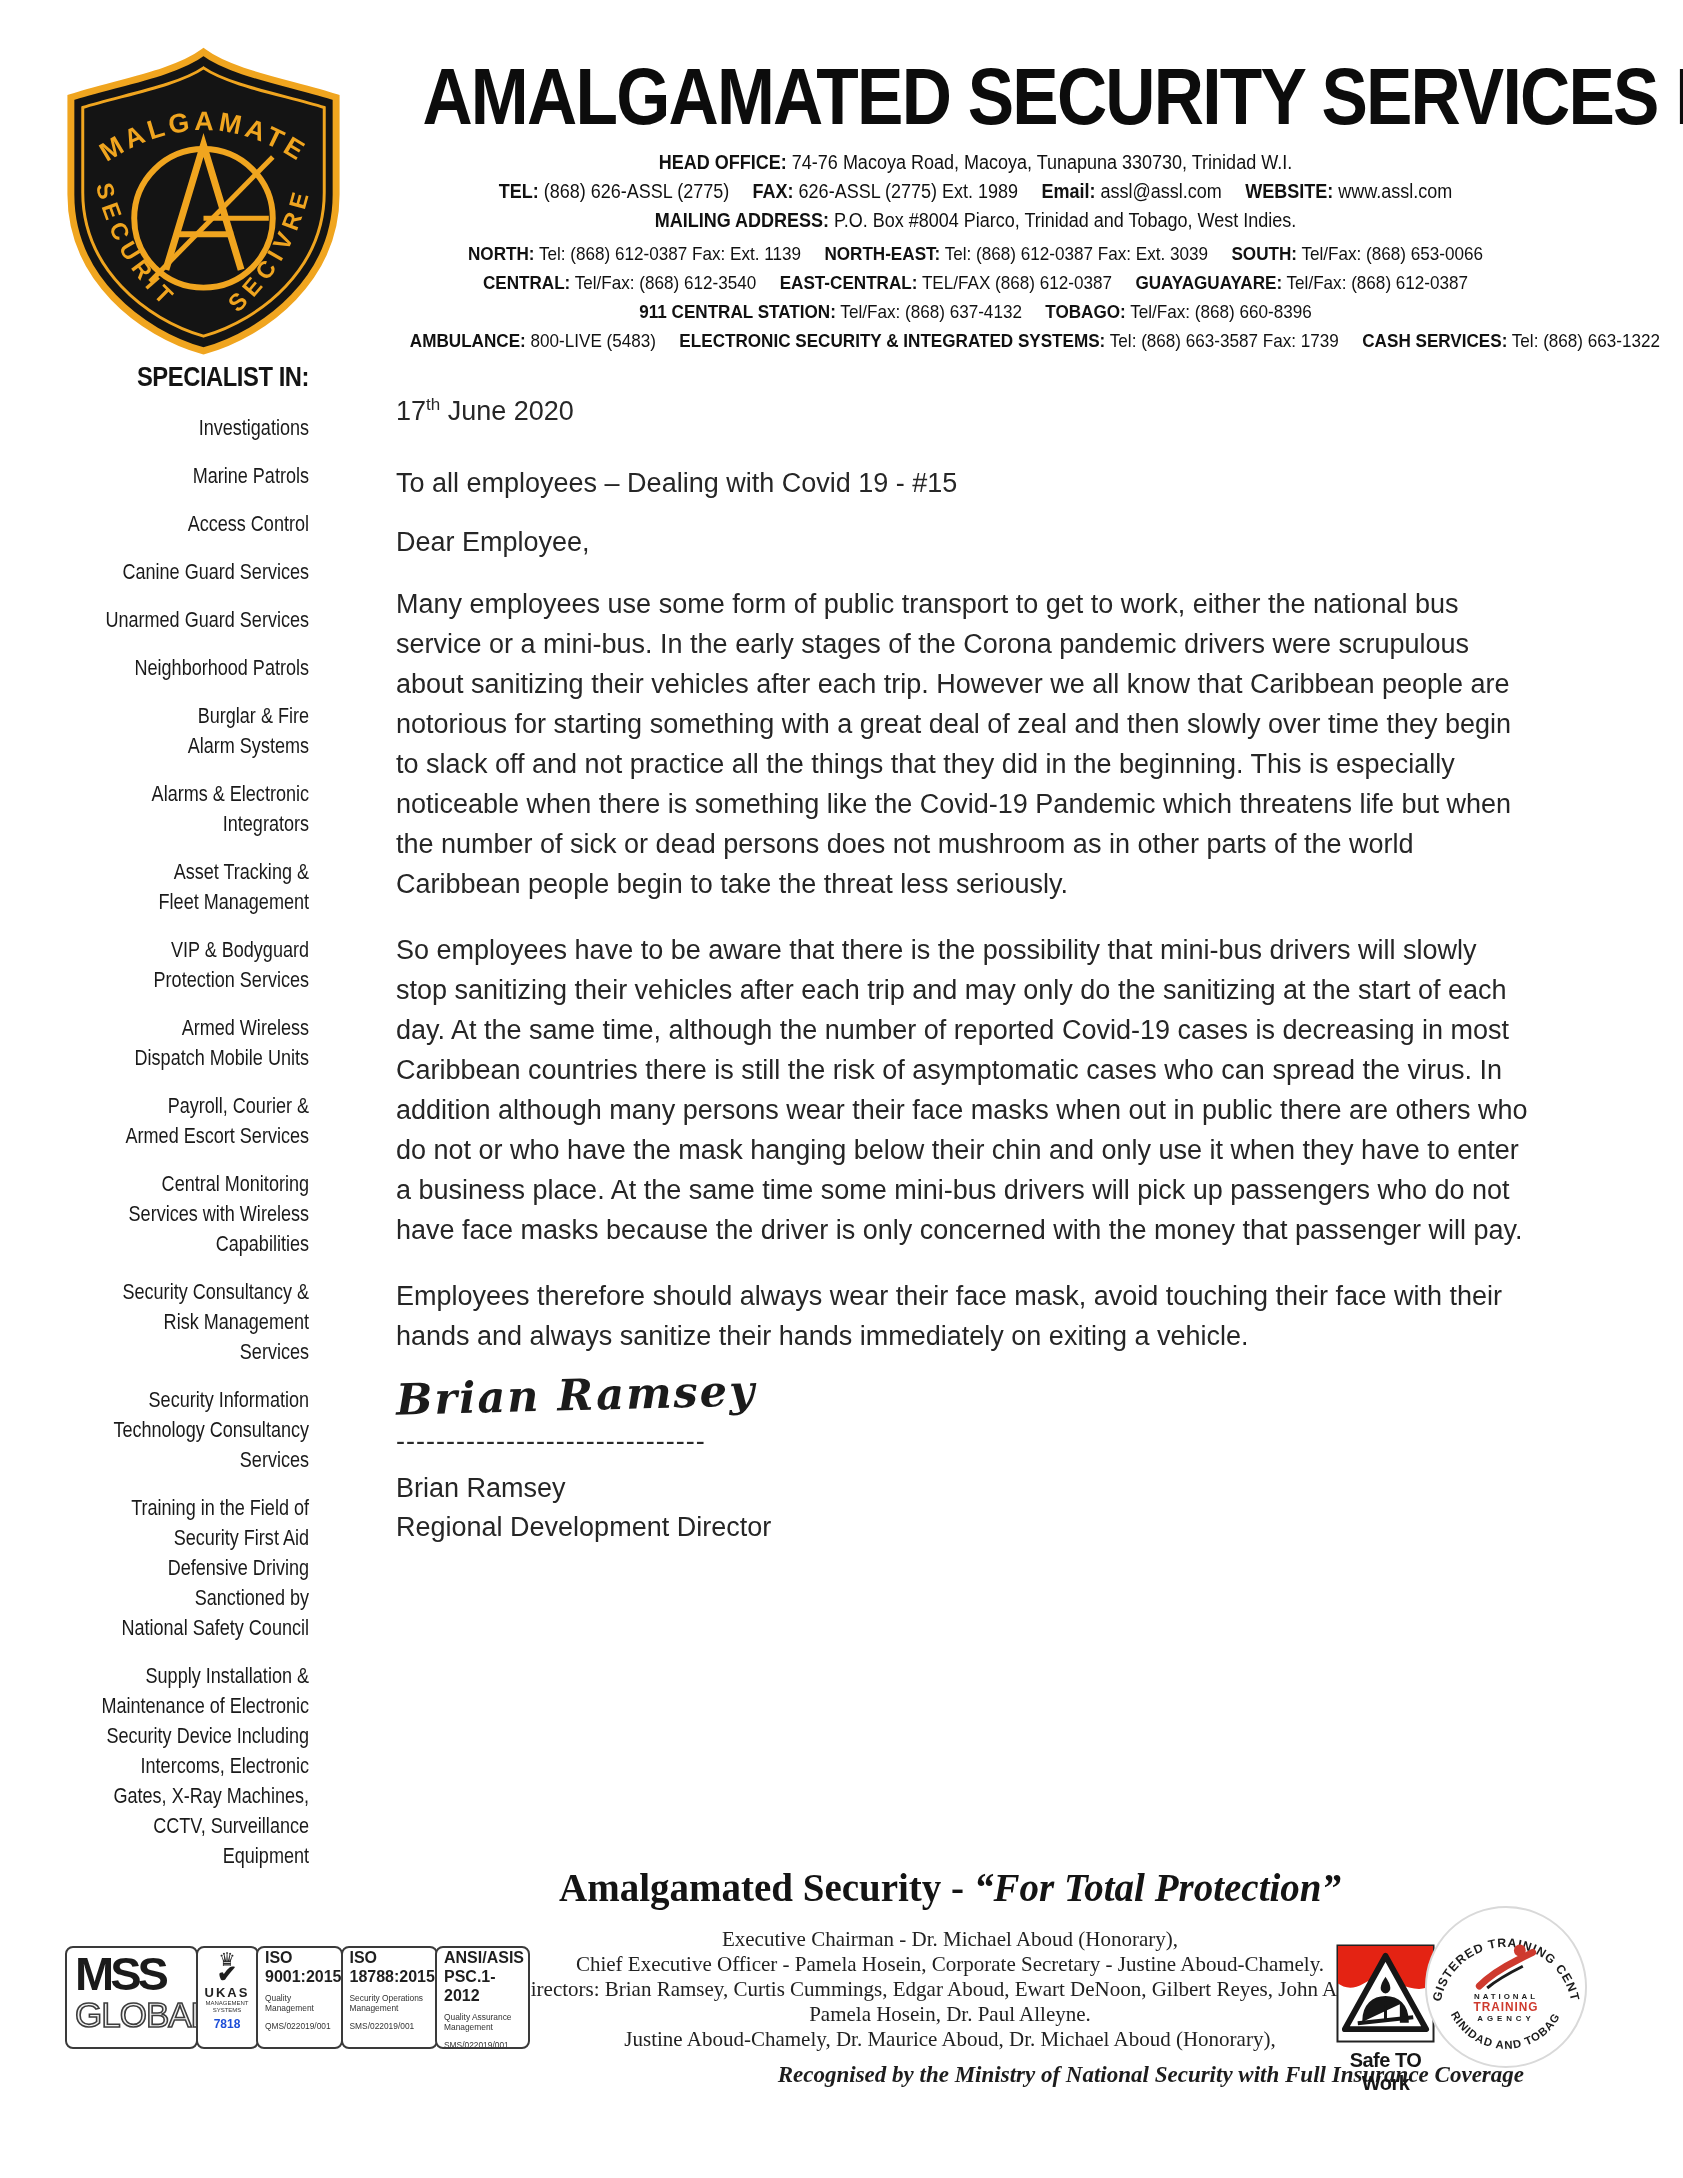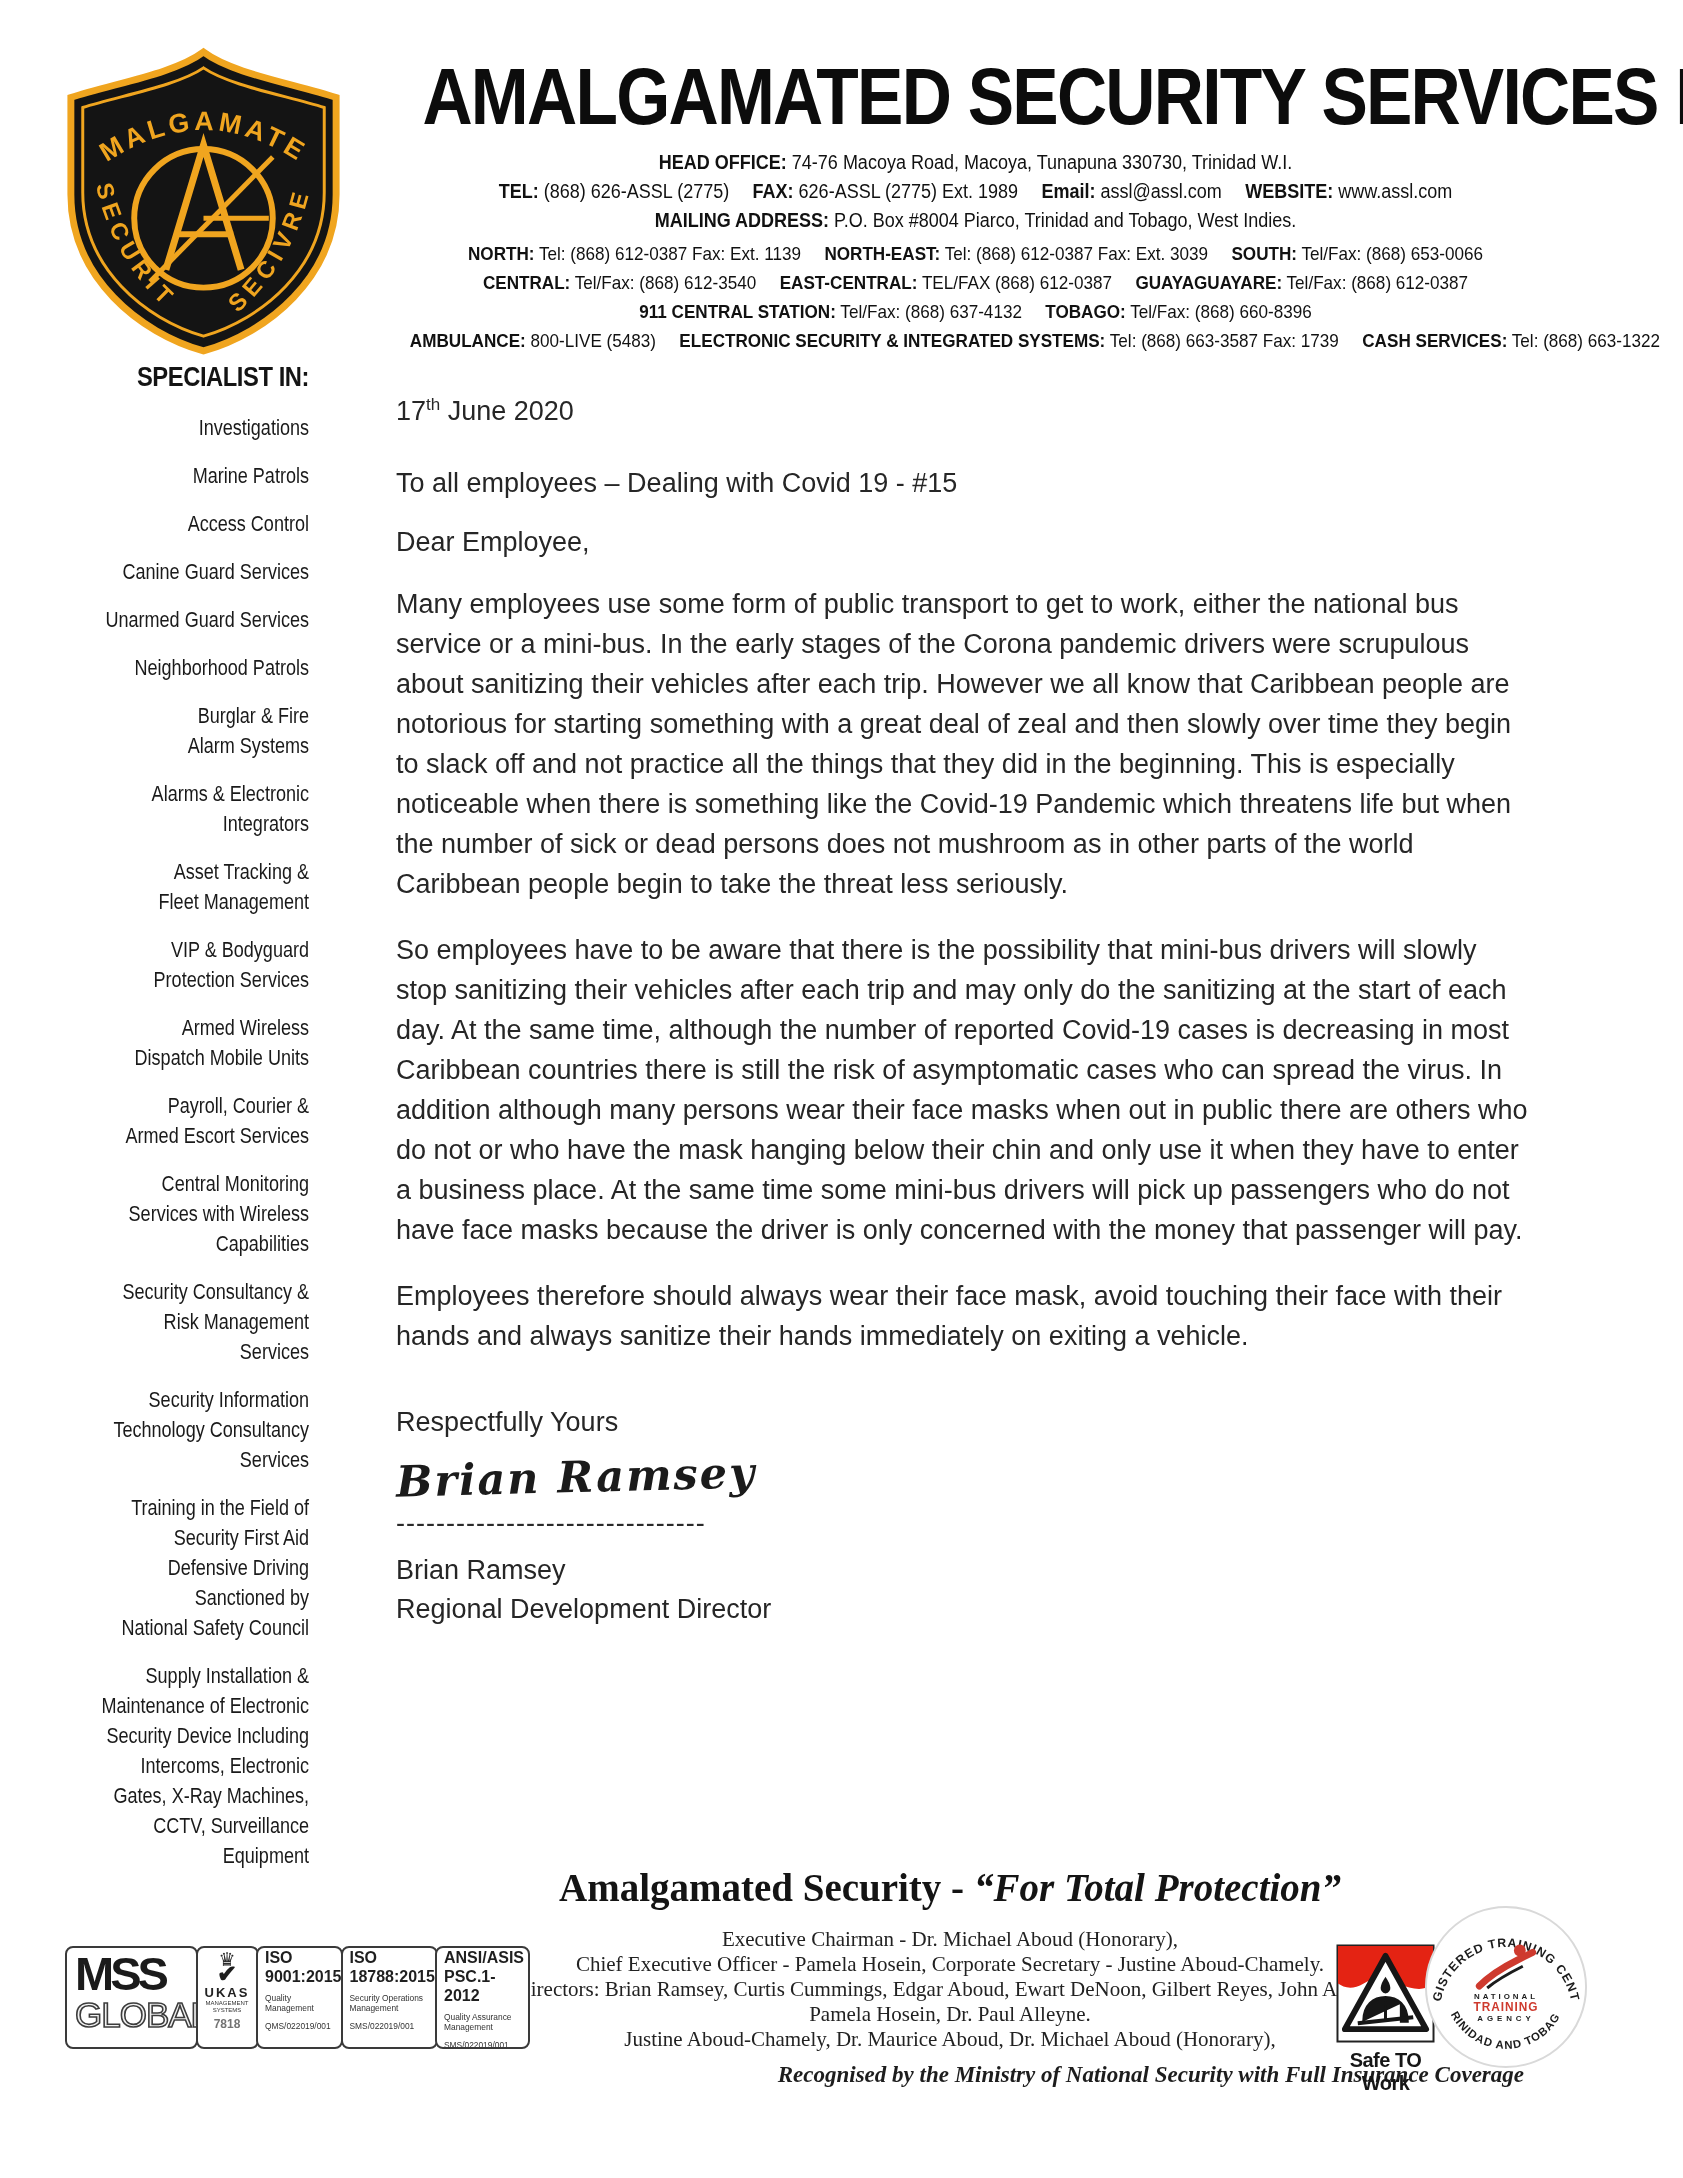--- a/index.html
+++ b/index.html
@@ -53,21 +53,21 @@
   .badge{box-sizing:border-box;border:2.5px solid #3a3a3a;background:#fff;border-radius:8px;
          margin-right:-2.5px;overflow:hidden;}
   .badge.mss{width:133px;padding:4px 8px;}
   .mss1{font-weight:bold;font-size:47px;line-height:44px;letter-spacing:-4px;color:#1b1b1b;}
   .mss2{font-size:35px;line-height:34px;letter-spacing:-1px;color:#f2f2f2;-webkit-text-stroke:1.6px #3c3c3c;margin-top:2px;}
   .badge.ukas{width:63px;text-align:center;padding-top:2px;}
   .crown{font-size:19px;line-height:19px;color:#2b2b2b;}
   .check{font-size:24px;line-height:18px;font-weight:bold;color:#1d1d1d;margin-top:-4px;}
   .ukas-name{font-weight:bold;font-size:13px;letter-spacing:2px;color:#222;margin-top:2px;}
   .ukas-sub{font-size:6px;line-height:7px;color:#333;}
-  .ukas-num{font-weight:bold;font-size:12px;color:#737373;margin-top:3px;}
+  .ukas-num{font-weight:bold;font-size:12px;color:#1d4ed8;margin-top:3px;}
   .badge.cert{width:87px;padding:0 7px;}
   .badge.cert.w2{width:97px;}
   .badge.cert.w3{width:95px;}
   .cert-t{font-weight:bold;font-size:16px;line-height:19px;color:#1f1f1f;}
   .cert-sub{font-size:8.4px;line-height:10px;color:#333;margin-top:7px;}
   .cert-code{font-size:8.4px;color:#333;margin-top:8px;}
 
   
   .safework{position:absolute;left:1335px;top:1944px;width:101px;text-align:center;}
   .safework-label{font-weight:bold;font-size:20px;color:#161616;margin-top:2px;letter-spacing:-0.5px;}
@@ -198,21 +198,20 @@
 
   <main class="letter">
     <div class="date"><span>17</span><sup>th</sup><span> June 2020</span></div>
     <div class="subject">To all employees – Dealing with Covid 19 - #15</div>
     <div class="salutation">Dear Employee,</div>
     <div>
         <p class="para">Many employees use some form of public transport to get to work, either the national bus service or a mini-bus. In the early stages of the Corona pandemic drivers were scrupulous about sanitizing their vehicles after each trip. However we all know that Caribbean people are notorious for starting something with a great deal of zeal and then slowly over time they begin to slack off and not practice all the things that they did in the beginning. This is especially noticeable when there is something like the Covid-19 Pandemic which threatens life but when the number of sick or dead persons does not mushroom as in other parts of the world Caribbean people begin to take the threat less seriously.</p>
         <p class="para">So employees have to be aware that there is the possibility that mini-bus drivers will slowly stop sanitizing their vehicles after each trip and may only do the sanitizing at the start of each day. At the same time, although the number of reported Covid-19 cases is decreasing in most Caribbean countries there is still the risk of asymptomatic cases who can spread the virus. In addition although many persons wear their face masks when out in public there are others who do not or who have the mask hanging below their chin and only use it when they have to enter a business place. At the same time some mini-bus drivers will pick up passengers who do not have face masks because the driver is only concerned with the money that passenger will pay.</p>
         <p class="para">Employees therefore should always wear their face mask, avoid touching their face with their hands and always sanitize their hands immediately on exiting a vehicle.</p>
       </div>
-    <div class="closing">Respectfully Yours</div>
     <div><span class="signature">Brian Ramsey</span></div>
     <div class="sig-line">-------------------------------</div>
     <div class="signer">Brian Ramsey</div>
     <div class="signer-title">Regional Development Director</div>
   </main>
 
   <footer class="footer">
     <div class="tagline"><span>Amalgamated Security -</span><span class="quote">“For Total Protection”</span></div>
     <div class="executives">
         <div>Executive Chairman - Dr. Michael Aboud (Honorary),</div>

